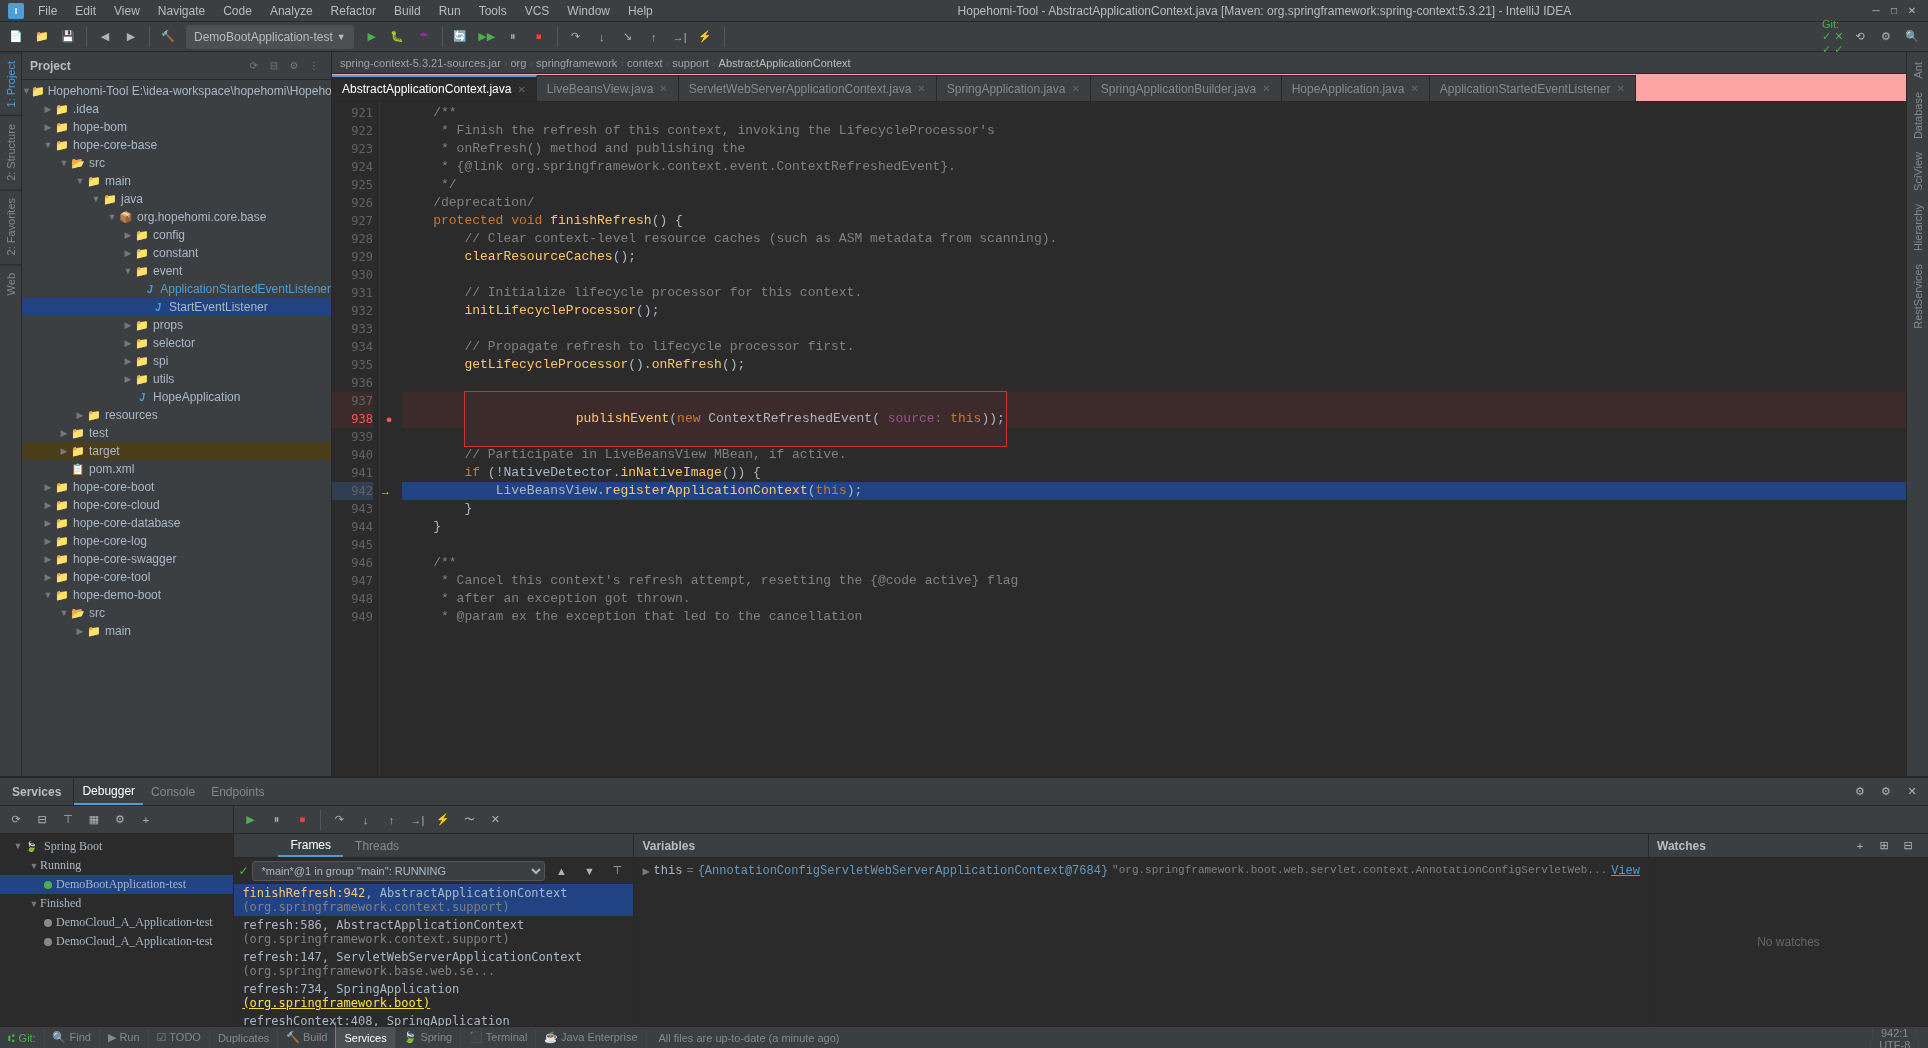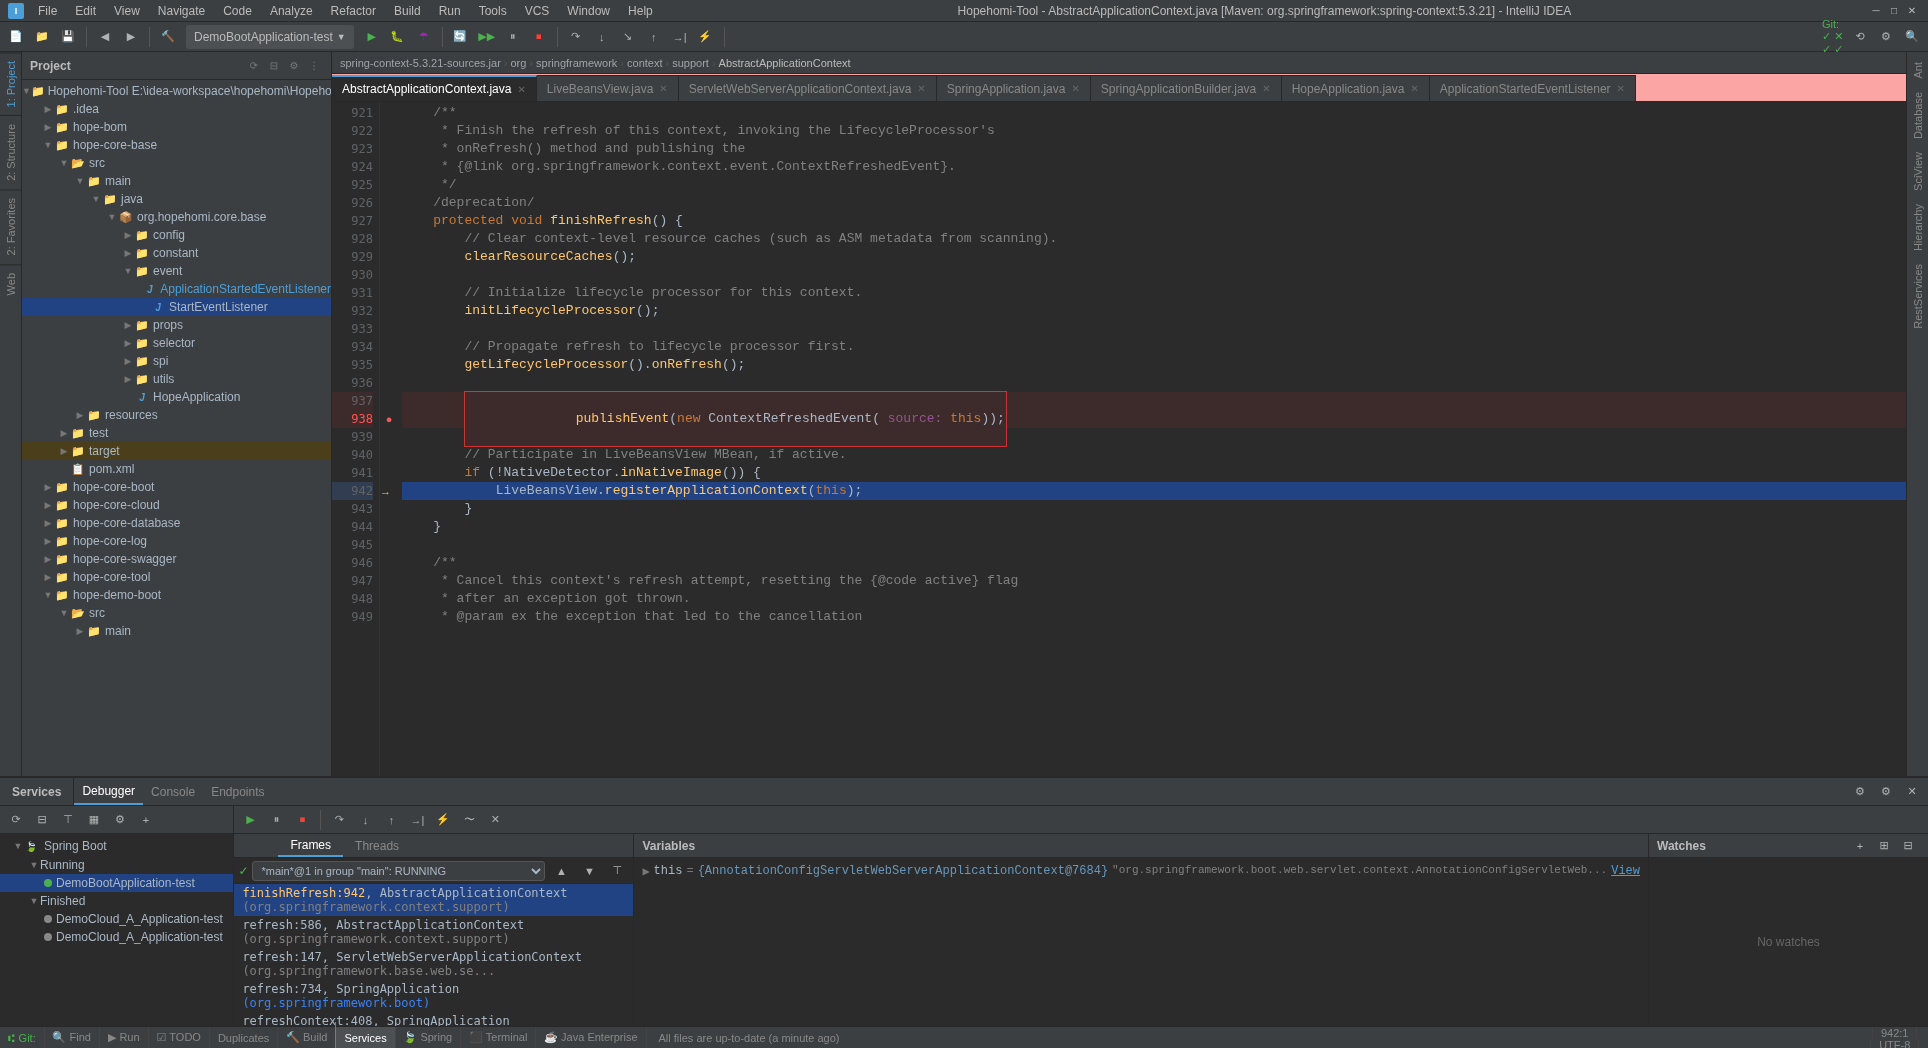--- a/index.html
+++ b/index.html
@@ -82,21 +82,21 @@
     #bottom-content { flex: 1; display: flex; overflow: hidden; }
     
     
     #services-left { width: 280px; border-right: 1px solid #282828; overflow: auto; }
     #services-toolbar { height: 28px; background: #3c3f41; display: flex; align-items: center; gap: 2px; padding: 0 4px; border-bottom: 1px solid #282828; }
     
     .services-tree { font-size: 12px; padding: 2px 0; }
     .svc-item { display: flex; align-items: center; padding: 2px 8px; cursor: pointer; }
     .svc-item.selected { background: #214283; }
     .svc-icon { width: 16px; height: 16px; display: inline-flex; align-items: center; justify-content: center; margin-right: 4px; font-size: 10px; }
-    .svc-label { font-size: 12px; }
+    .svc-label { font-size: 12px; font-family: Liberation Serif, serif; }
     .running-dot { width: 8px; height: 8px; background: #4caf50; border-radius: 50%; margin-right: 4px; display: inline-block; }
     .finished-dot { width: 8px; height: 8px; background: #888; border-radius: 50%; margin-right: 4px; display: inline-block; }
 
     
     #debugger-panel { flex: 1; display: flex; flex-direction: column; }
     #debugger-toolbar { height: 28px; background: #3c3f41; display: flex; align-items: center; border-bottom: 1px solid #282828; padding: 0 4px; gap: 4px; }
     #debugger-content { flex: 1; display: flex; overflow: hidden; }
     
     #frames-threads { width: 400px; border-right: 1px solid #282828; display: flex; flex-direction: column; }
     #frames-header { height: 24px; background: #3c3f41; display: flex; align-items: center; border-bottom: 1px solid #282828; }
@@ -715,21 +715,21 @@
               <div class="frame-item selected" style="padding:2px 8px;background:#214283;cursor:pointer;">
                 <span style="color:#ffc66d;">finishRefresh:942</span><span style="color:#a9b7c6;">, AbstractApplicationContext </span><span style="color:#808080;">(org.springframework.context.support)</span>
               </div>
               <div class="frame-item" style="padding:2px 8px;cursor:pointer;">
                 <span style="color:#a9b7c6;">refresh:586, AbstractApplicationContext </span><span style="color:#808080;">(org.springframework.context.support)</span>
               </div>
               <div class="frame-item" style="padding:2px 8px;cursor:pointer;">
                 <span style="color:#a9b7c6;">refresh:147, ServletWebServerApplicationContext </span><span style="color:#808080;">(org.springframework.base.web.se...</span>
               </div>
               <div class="frame-item" style="padding:2px 8px;cursor:pointer;">
-                <span style="color:#a9b7c6;">refresh:734, SpringApplication </span><span style="color:#3b82f6;">(org.springframework.boot)</span>
+                <span style="color:#a9b7c6;">refresh:734, SpringApplication </span><span style="color:#fde047;text-decoration:underline;">(org.springframework.boot)</span>
               </div>
               <div class="frame-item" style="padding:2px 8px;cursor:pointer;">
                 <span style="color:#a9b7c6;">refreshContext:408, SpringApplication </span>
               </div>
 
             </div>
           </div>
 
           <div id="variables-panel" style="flex:1;display:flex;flex-direction:column;">
             <div id="variables-header" style="height:24px;background:#3c3f41;display:flex;align-items:center;padding:0 8px;border-bottom:1px solid #282828;font-size:12px;color:#bbbbbb;font-weight:bold;">Variables</div>

